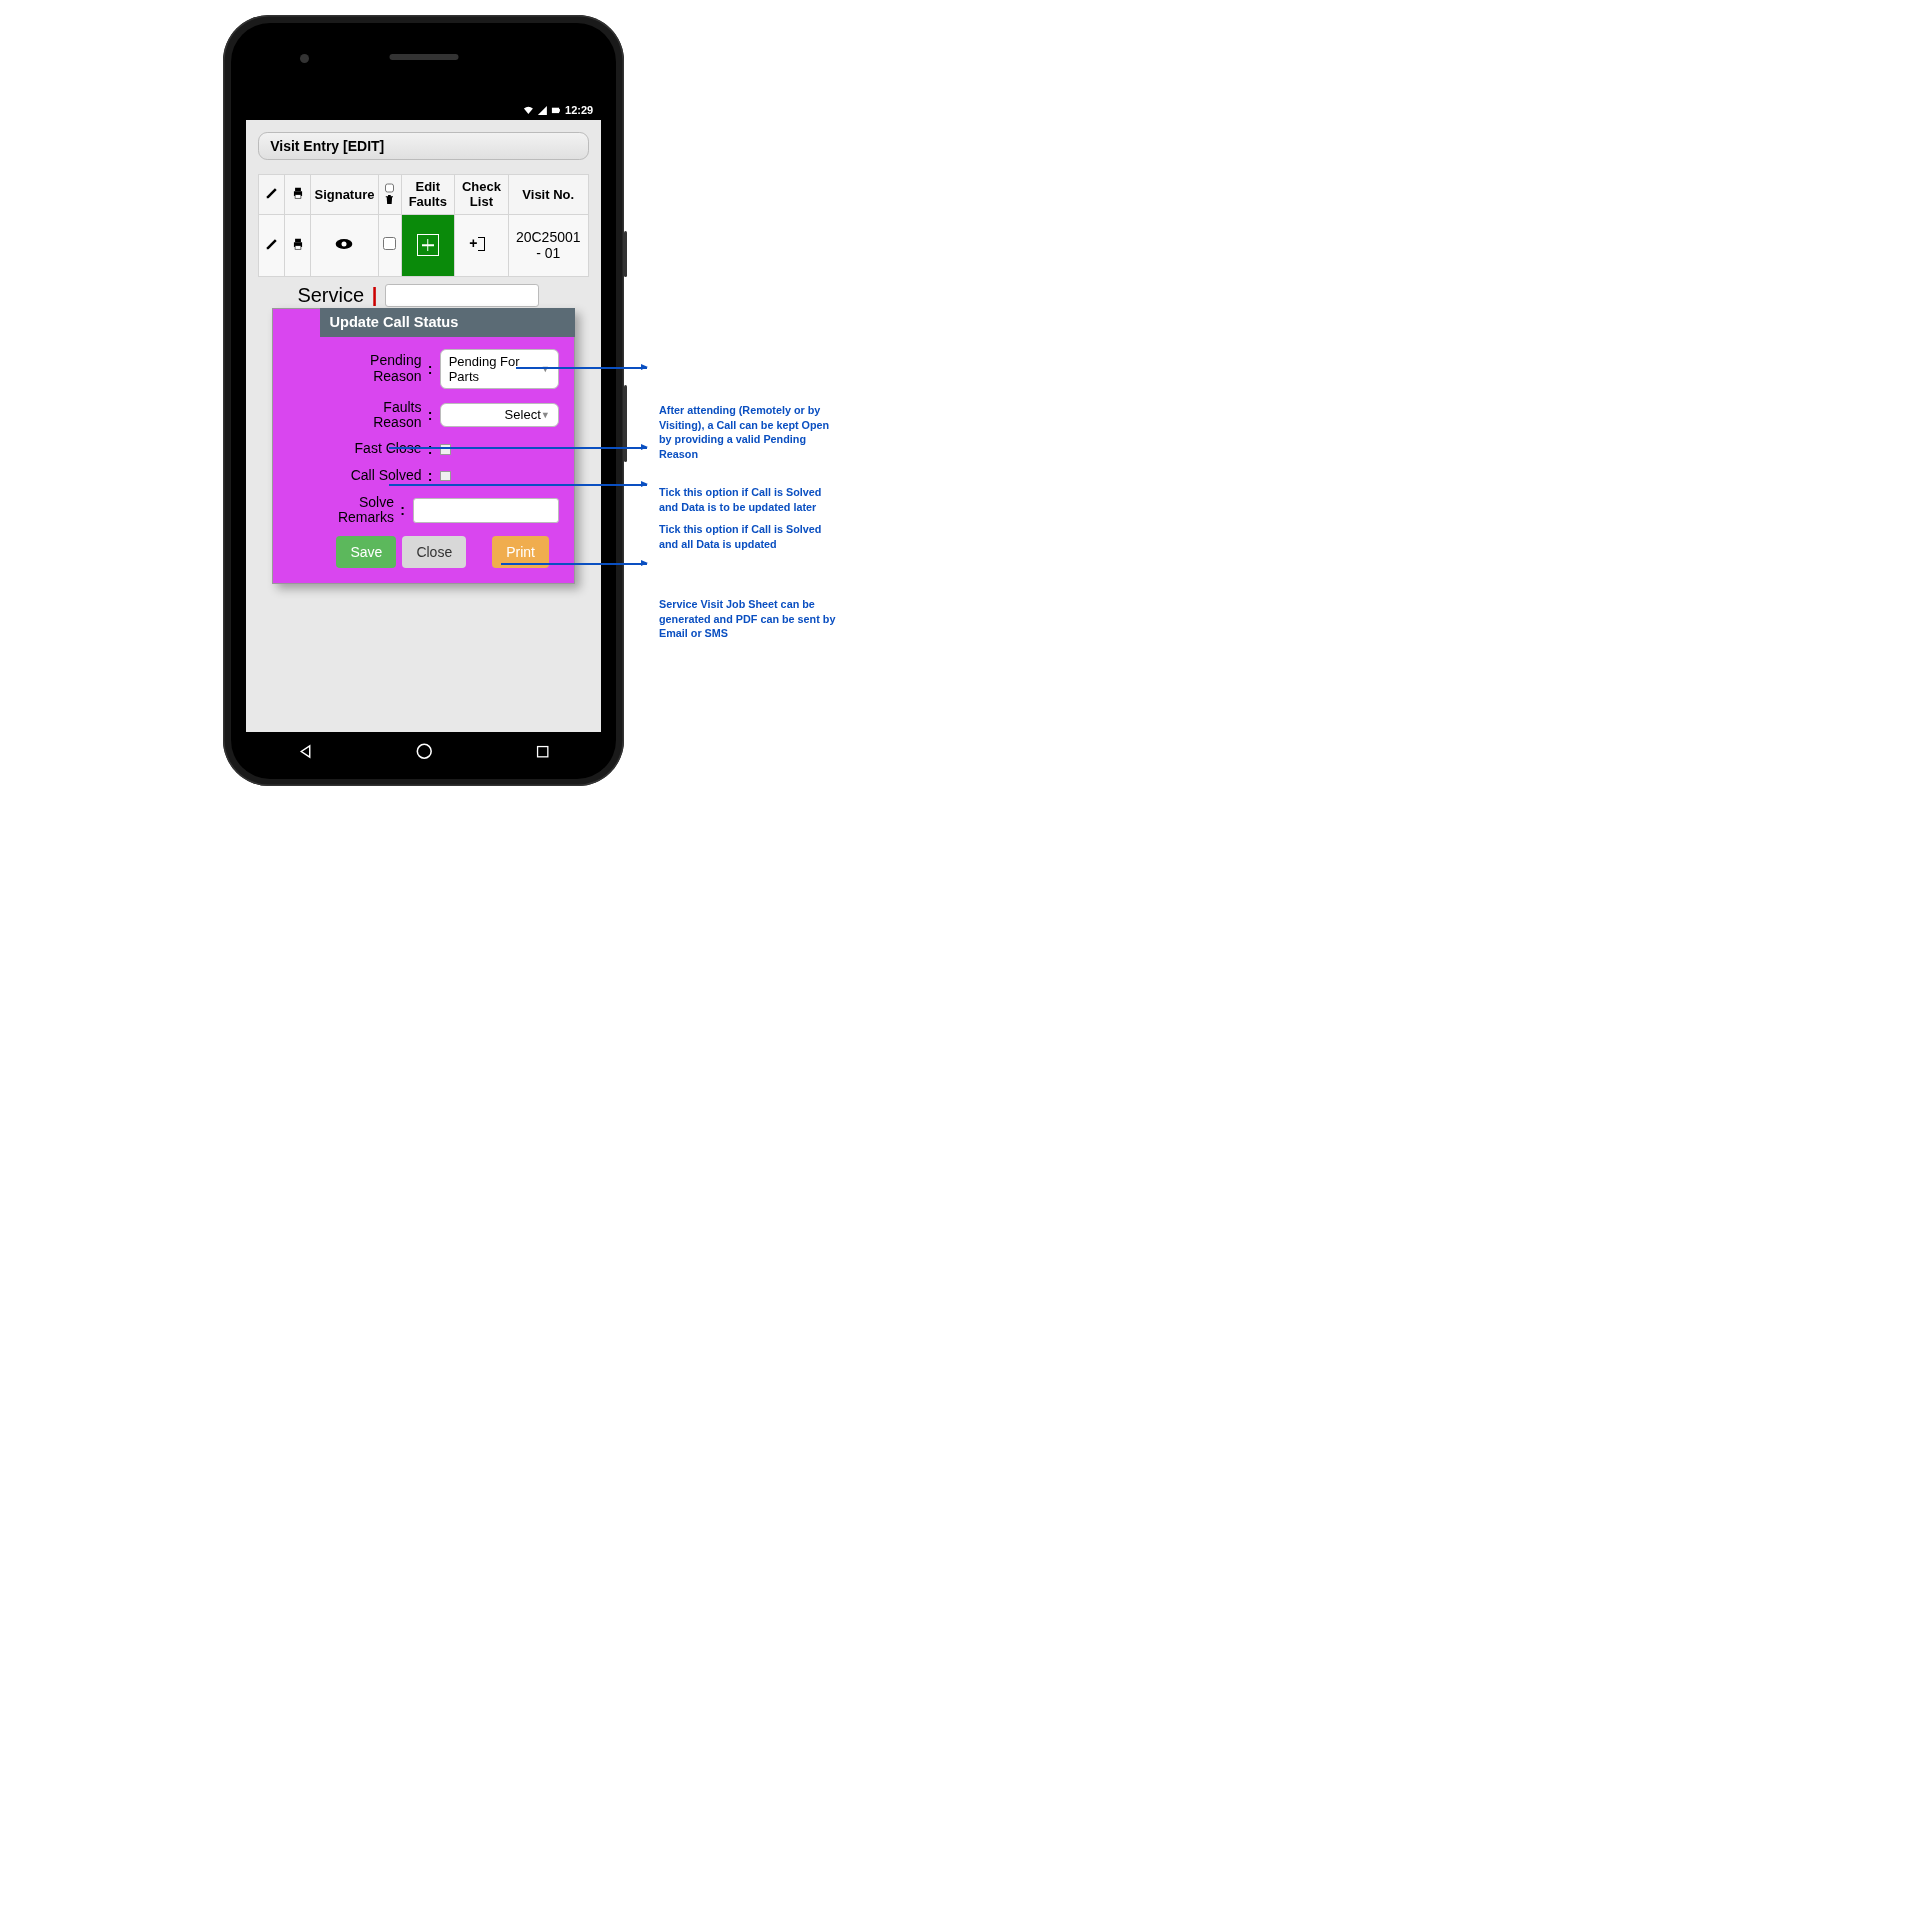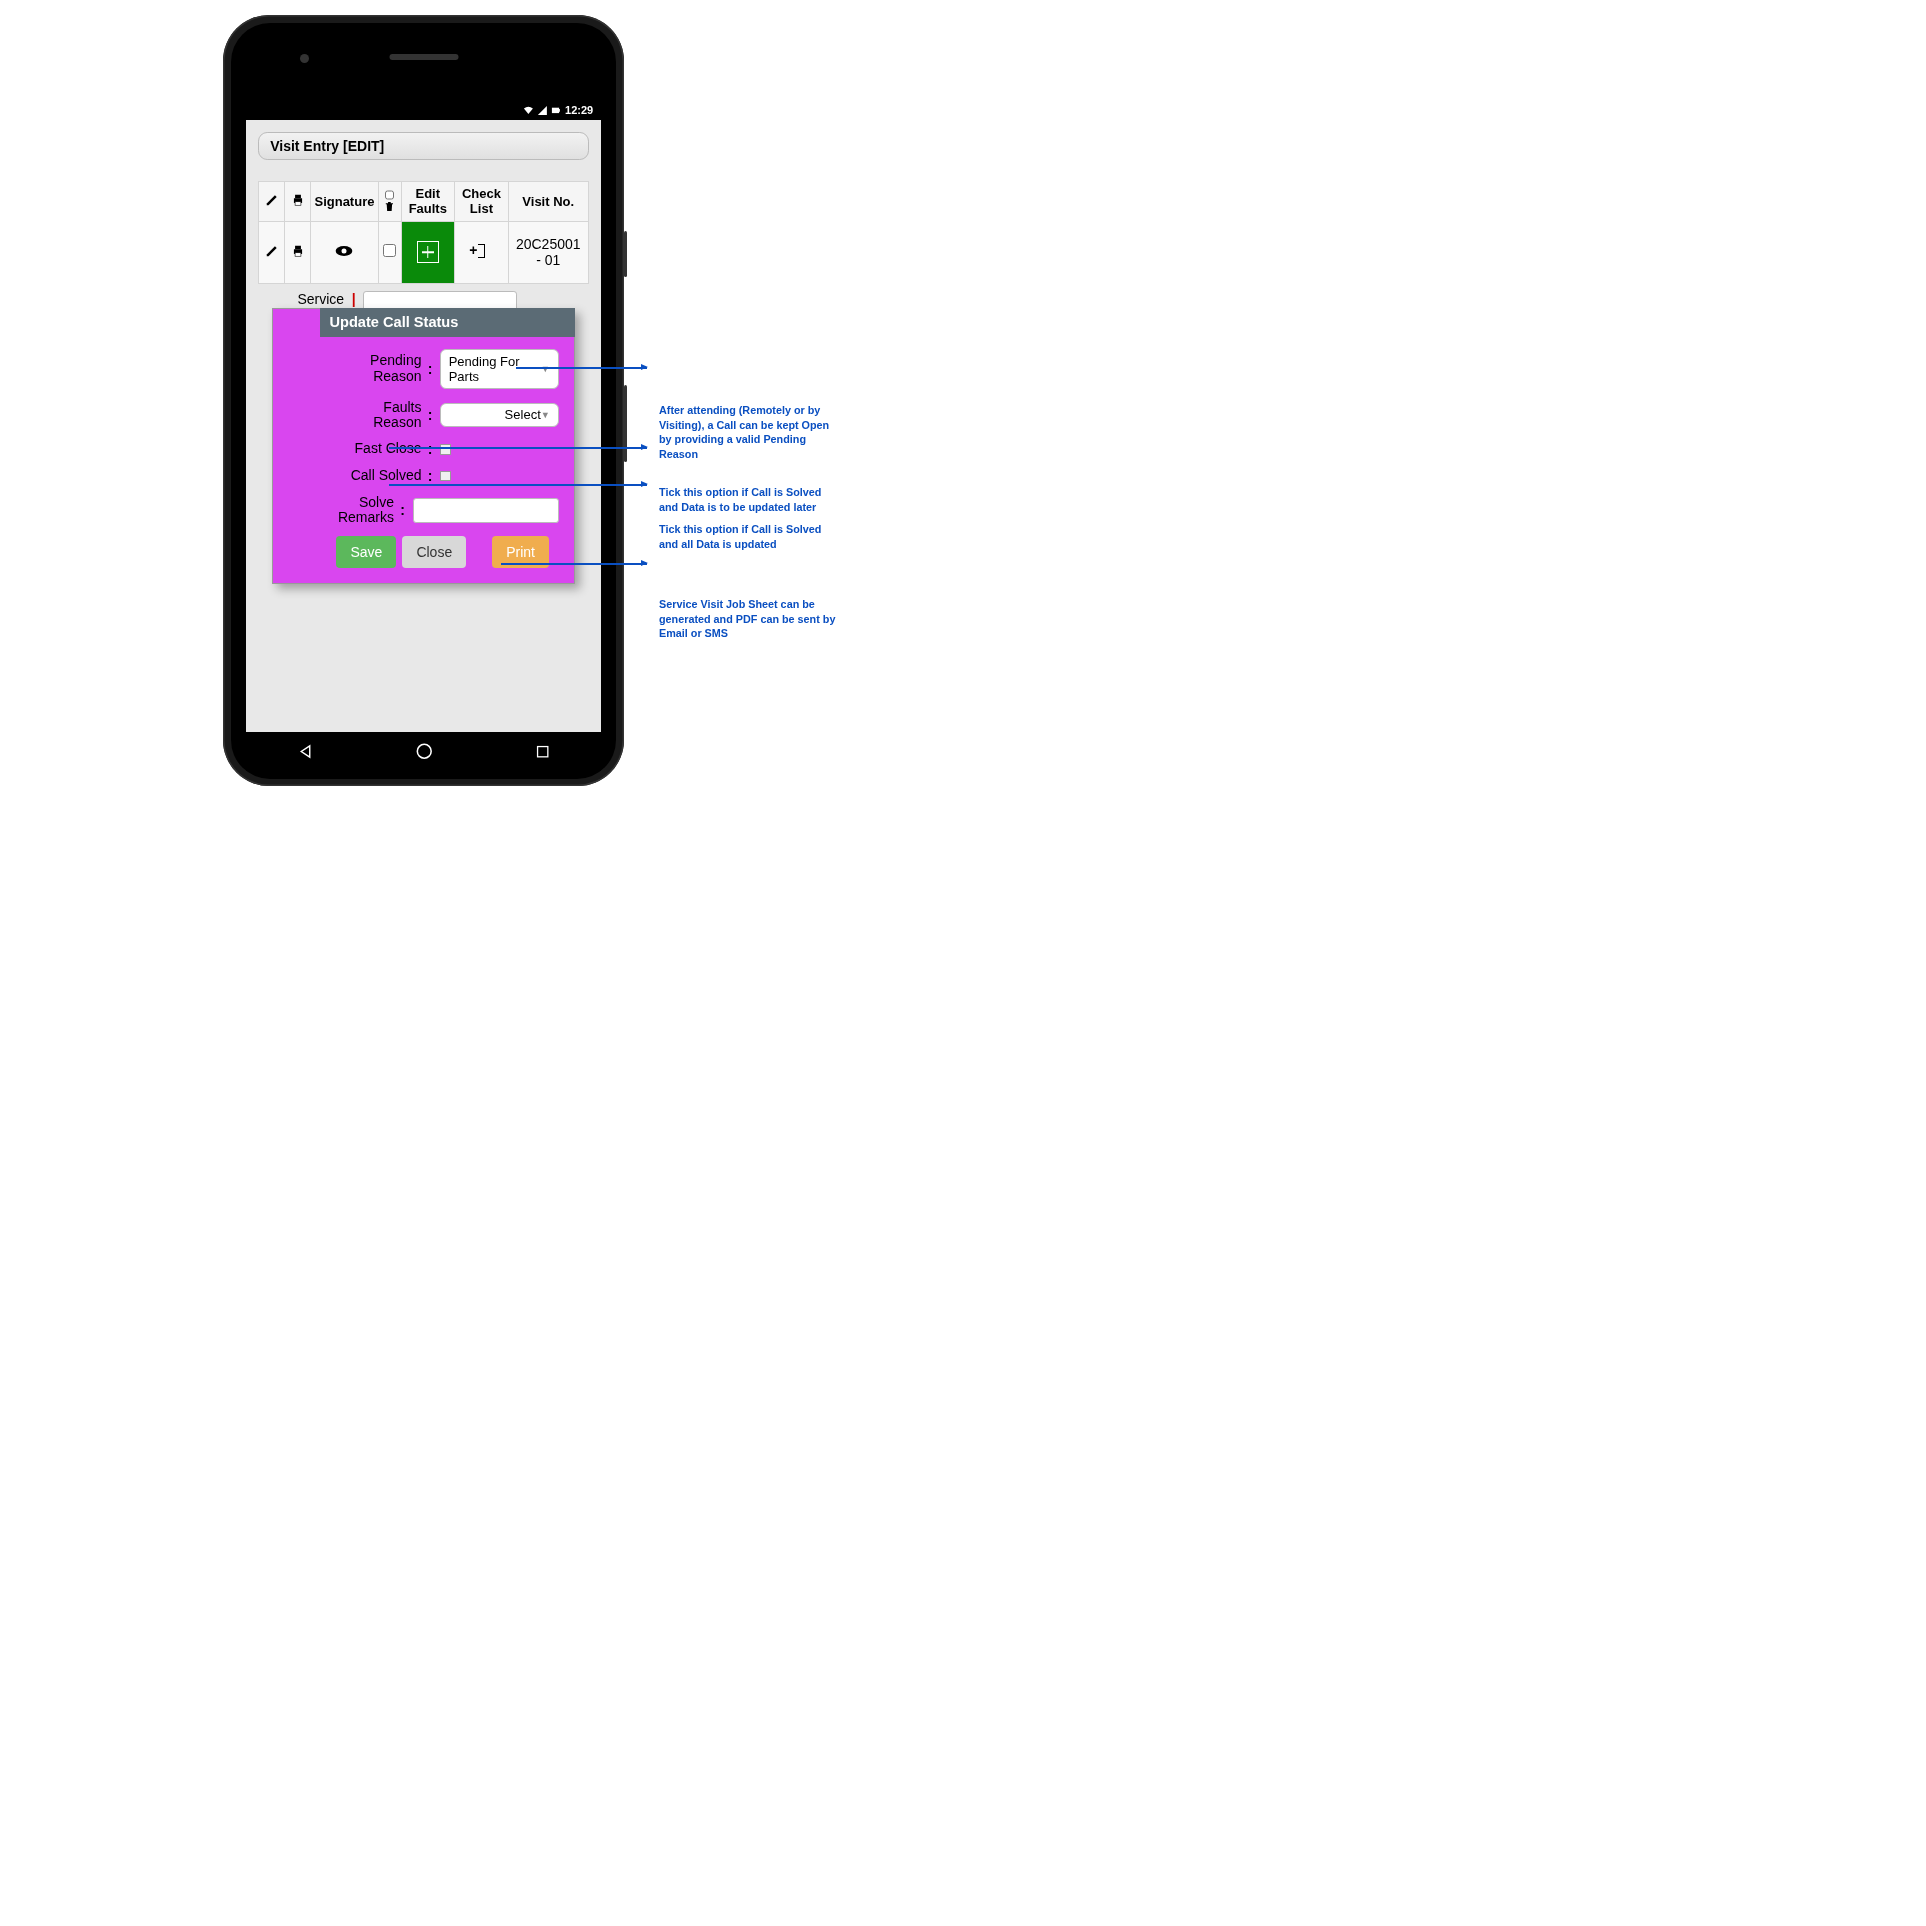--- a/index.html
+++ b/index.html
@@ -68,21 +68,21 @@
     height: calc(100% - 59px);
     position: relative;
   }
   .page-title {
     background: linear-gradient(#f2f2f2,#e0e0e0);
     border: 0.8px solid #bbb;
     border-radius: 9.2px;
     padding: 4.6px 10.8px;
     font-size: 14px;
     font-weight: bold;
-    margin-bottom: 21px;
+    margin-bottom: 14px;
   }
   table.visit-table {
     width: 100%;
     border-collapse: collapse;
     font-size: 13px;
     background: #fff;
   }
   table.visit-table th, table.visit-table td {
     border: 0.8px solid #d5d5d5;
     text-align: center;
@@ -102,21 +102,21 @@
   .green-btn::before, .green-btn::after { content:""; position:absolute; background:#fff;}
   .green-btn::before { left:50%; top:3.9px; bottom:3.9px; width:1.5px; transform:translateX(-50%);}
   .green-btn::after { top:50%; left:3.9px; right:3.9px; height:1.5px; transform:translateY(-50%);}
   .plus-bracket {
     display:inline-block; border:1.5px solid #000; border-left:none;
     width:6.2px; height:14px; position:relative;
   }
   .plus-bracket::before {content:"+"; position:absolute; left:-9.2px; top:-2.3px; font-size:14px; font-weight:bold;}
   .icon { width:14px; height:14px; display:inline-block;}
   .service-row {
-    display:flex; align-items:flex-start; gap:7.7px; margin-top:7.7px; font-size:14px;
+    display:flex; align-items:center; gap:7.7px; margin-top:7.7px; font-size:20px;
     padding-left:39px;
   }
   .service-row .req { color:#c00; font-weight:bold;}
   .service-row .dd {
     border:0.8px solid #bbb; border-radius:3.1px; padding:3.1px 7.7px; background:#fff;
     width:154px; height:23px;
   }
   
   .dialog {
     position:absolute; left:26px; right:26px; top:188px;

